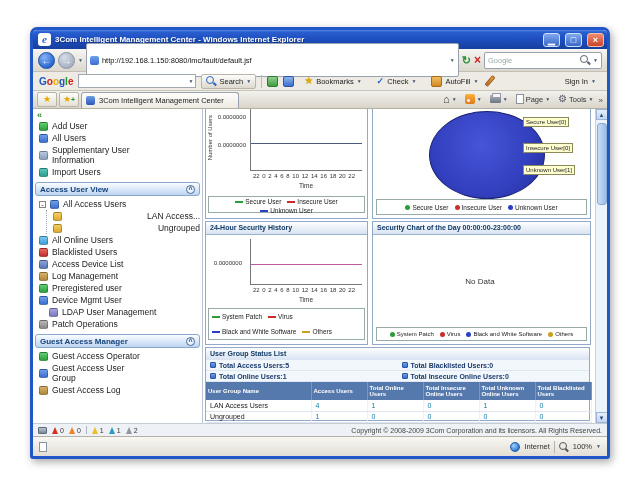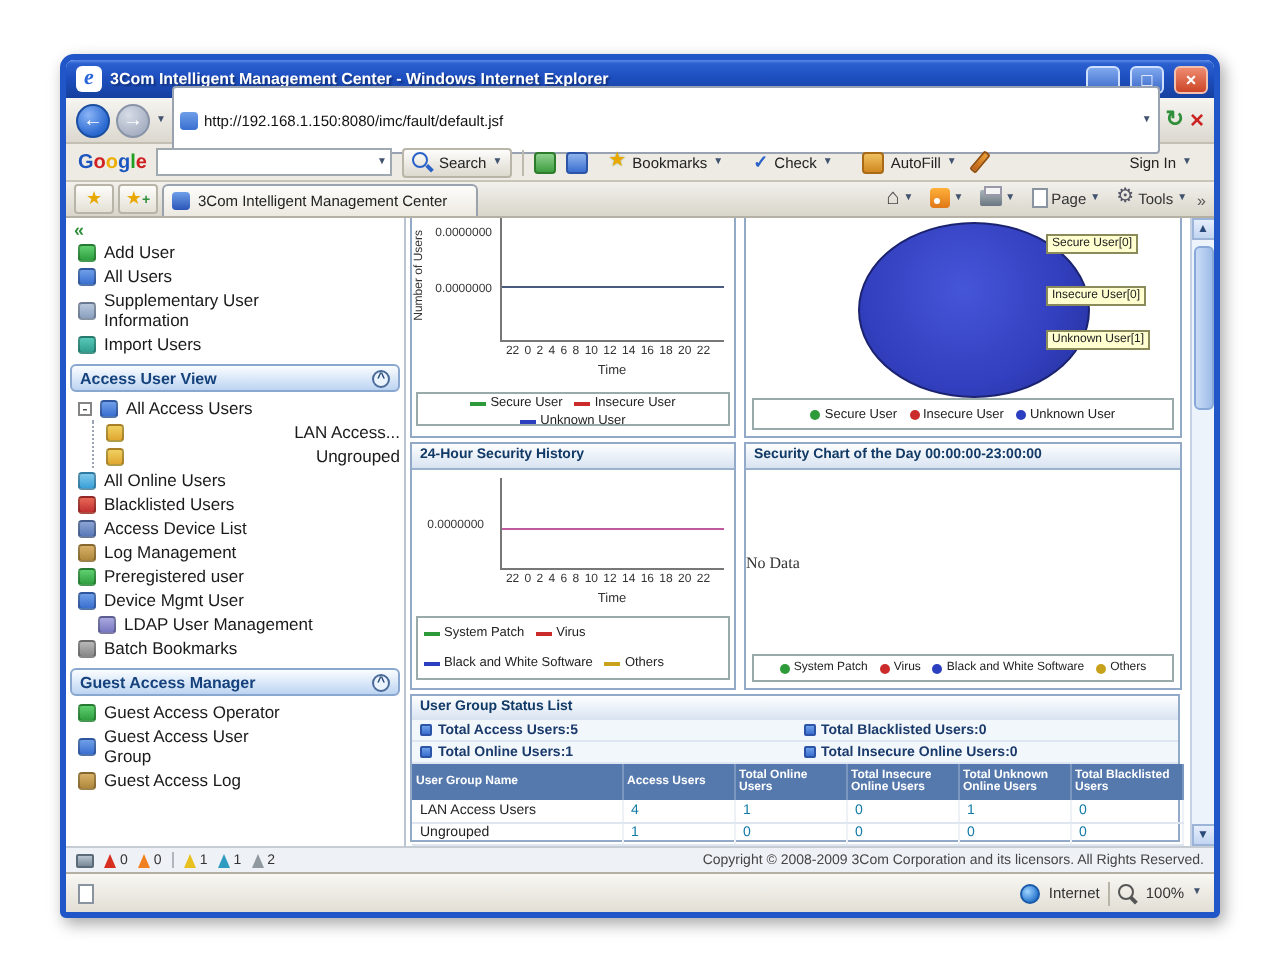--- a/index.html
+++ b/index.html
@@ -159,21 +159,21 @@
 
   
   #p-hist .ytick{top:38px; left:4px;}
   #p-hist .plot{left:44px; top:17px; width:112px; height:46px;}
   #p-hist .flatline{top:25px}
   #p-hist .xticks{left:38px; width:120px; top:65px;}
   #p-hist .xlabel{left:44px; width:112px; top:74px;}
   #p-hist .legendbox{left:2px; right:2px; top:86px; height:32px; justify-content:flex-start;}
 
   
-  .nodata { position:absolute; left:0; right:3px; top:55px; font-size:8px; color:#333;font-family:Liberation Serif, serif; }
+  .nodata { position:absolute; left:0; right:3px; top:55px; text-align:center; font-size:8px; color:#333; }
   #p-day .legendbox{left:3px; right:3px; bottom:3px; height:14px; font-size:6px; justify-content:center; flex-wrap:nowrap;}
 
   
   .summary { position:absolute; left:0; right:0; top:12px; height:22px; background:#f2f7fc;
     display:grid; grid-template-columns:1fr 1fr; grid-auto-rows:11px; border-bottom:1px solid #c9d6e8; }
   .scell { display:flex; align-items:center; gap:3px; padding:0 4px; font-size:7px; font-weight:bold;
     color:#1a3a6b; border-bottom:1px solid #dfe8f2; white-space:nowrap; }
   .sic { width:6px; height:6px; border-radius:1px; background:linear-gradient(#6f9fe8,#3a6fd0); border:1px solid #2c55a8; flex:0 0 auto; }
   #ugsl-table { position:absolute; left:0; right:0; top:34px; border-collapse:collapse; table-layout:fixed; width:100%; }
   #ugsl-table th { background:#5579ad; color:#fff; font-size:6px; font-weight:bold; line-height:1.05;
@@ -230,20 +230,25 @@
     <span class="navcircle">←</span>
     <span class="navcircle fwd">→</span>
     <span class="dd">▼</span>
     <span class="addrfield">
       <span class="addr-favicon"></span>
       <span class="url">http://192.168.1.150:8080/imc/fault/default.jsf</span>
       <span class="dd">▼</span>
     </span>
     <span class="tbtn refresh">↻</span>
     <span class="tbtn stop">×</span>
+    <span class="searchbox">
+      <span class="ph">Google</span>
+      <span class="mag"></span>
+      <span class="dd">▼</span>
+    </span>
   </div>
 
   <div id="gbar">
     <span class="glogo">
         <b class="g-b">G</b>
         <b class="g-r">o</b>
         <b class="g-y">o</b>
         <b class="g-b">g</b>
         <b class="g-g">l</b>
         <b class="g-r">e</b>
@@ -381,21 +386,21 @@
         <div class="navitem">
           <span class="nic c-blue"></span>
           <span class="nlabel">Device Mgmt User</span>
         </div>
         <div class="navitem indent1">
           <span class="nic c-purple"></span>
           <span class="nlabel">LDAP User Management</span>
         </div>
         <div class="navitem">
           <span class="nic c-gray"></span>
-          <span class="nlabel">Batch Bookmarks</span>
+          <span class="nlabel">Patch Operations</span>
         </div>
 
         <div class="navheader">
           <span>Guest Access Manager</span>
           <span class="nhbtn">^</span>
         </div>
         <div class="navitem">
           <span class="nic c-green"></span>
           <span class="nlabel">Guest Access Operator</span>
         </div>

